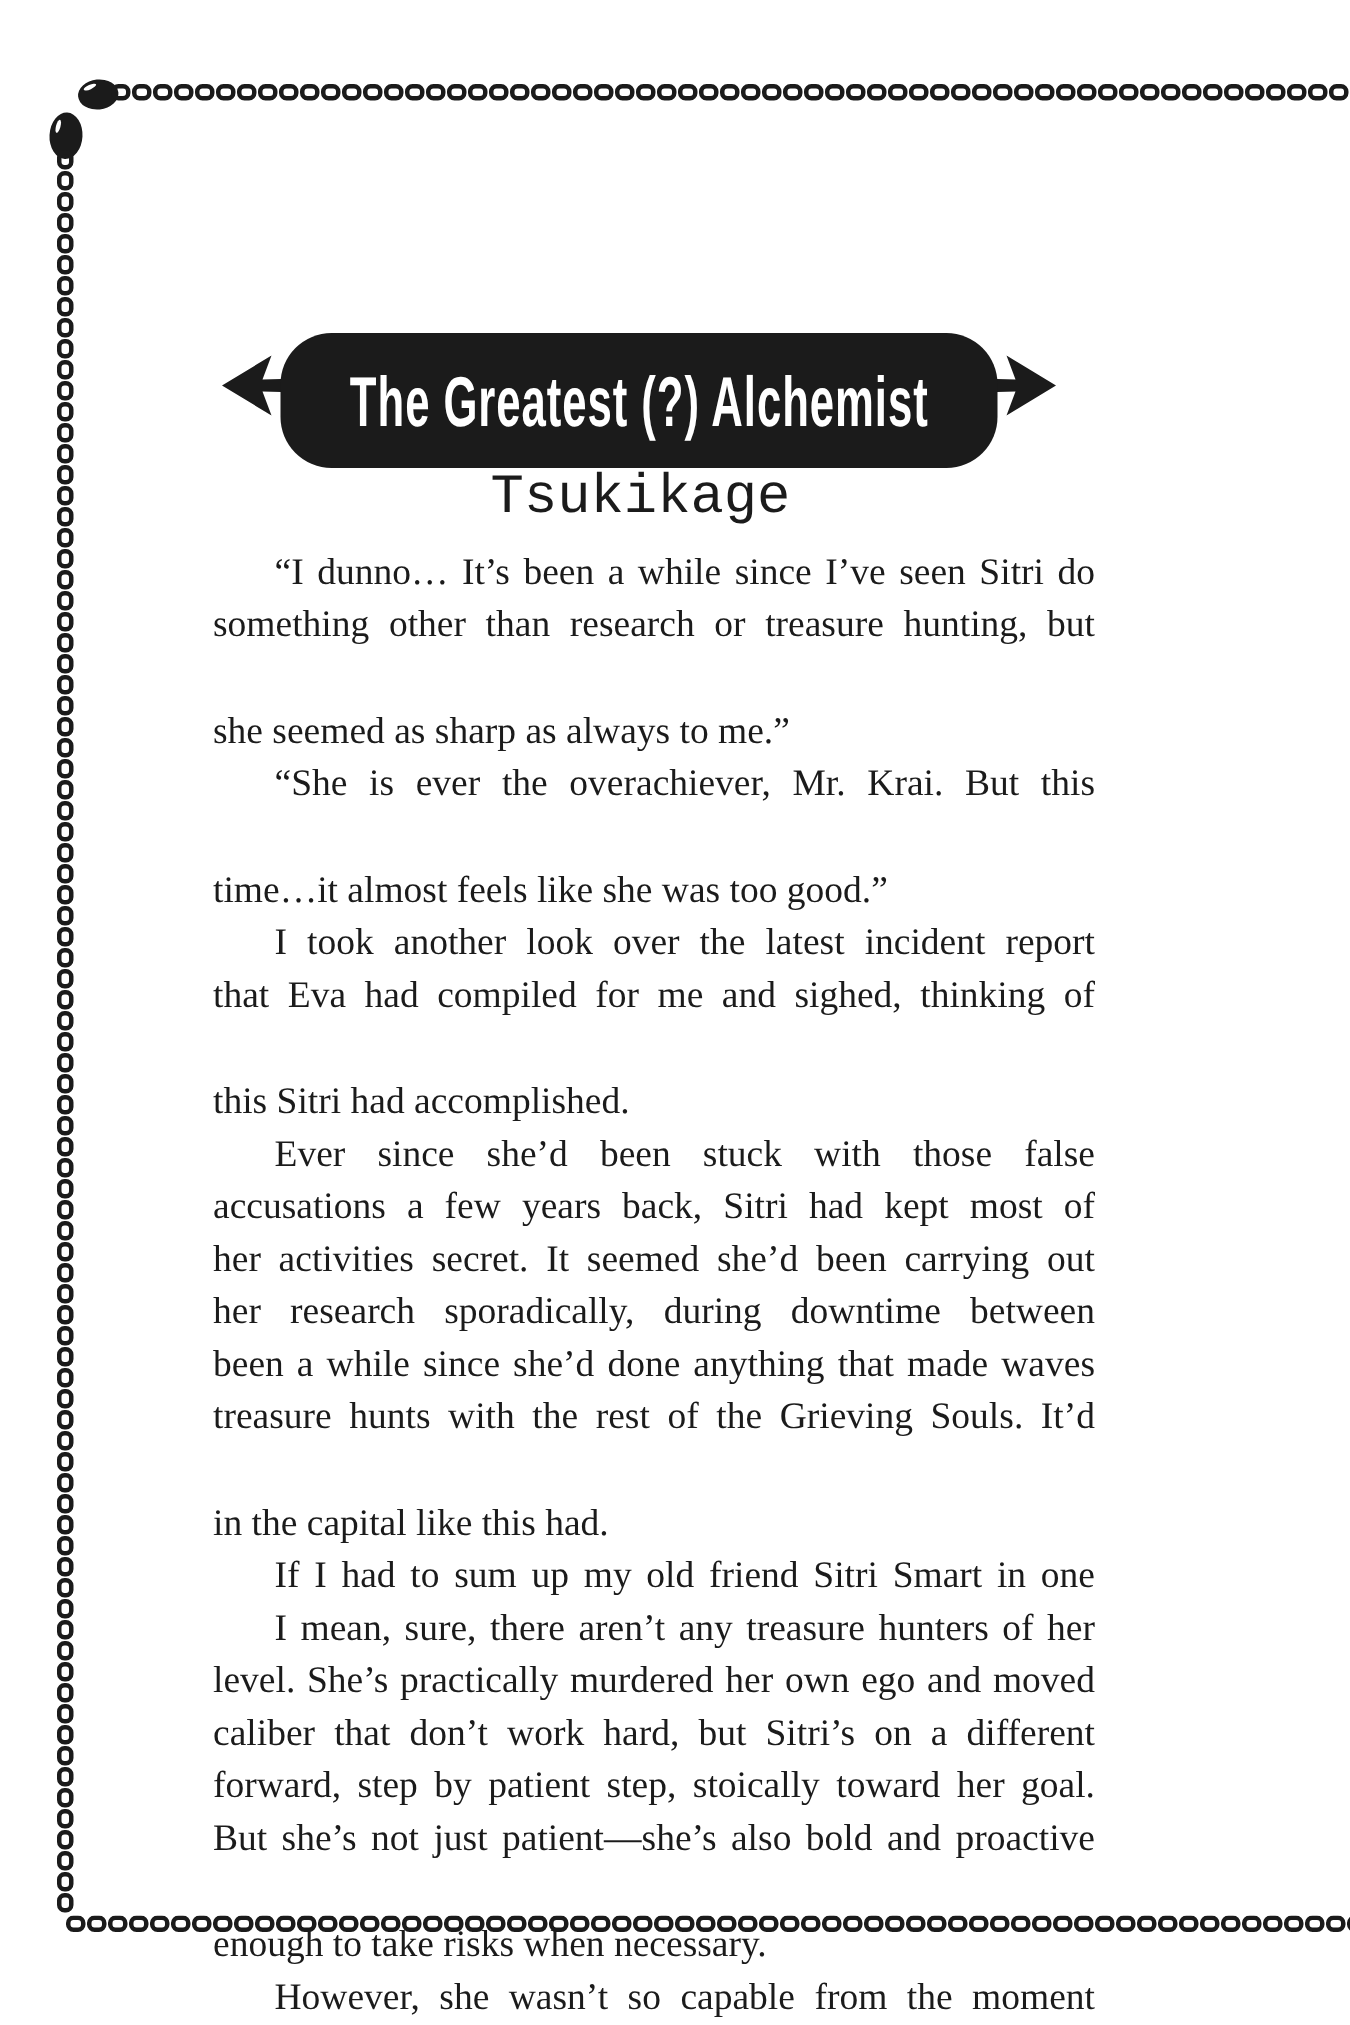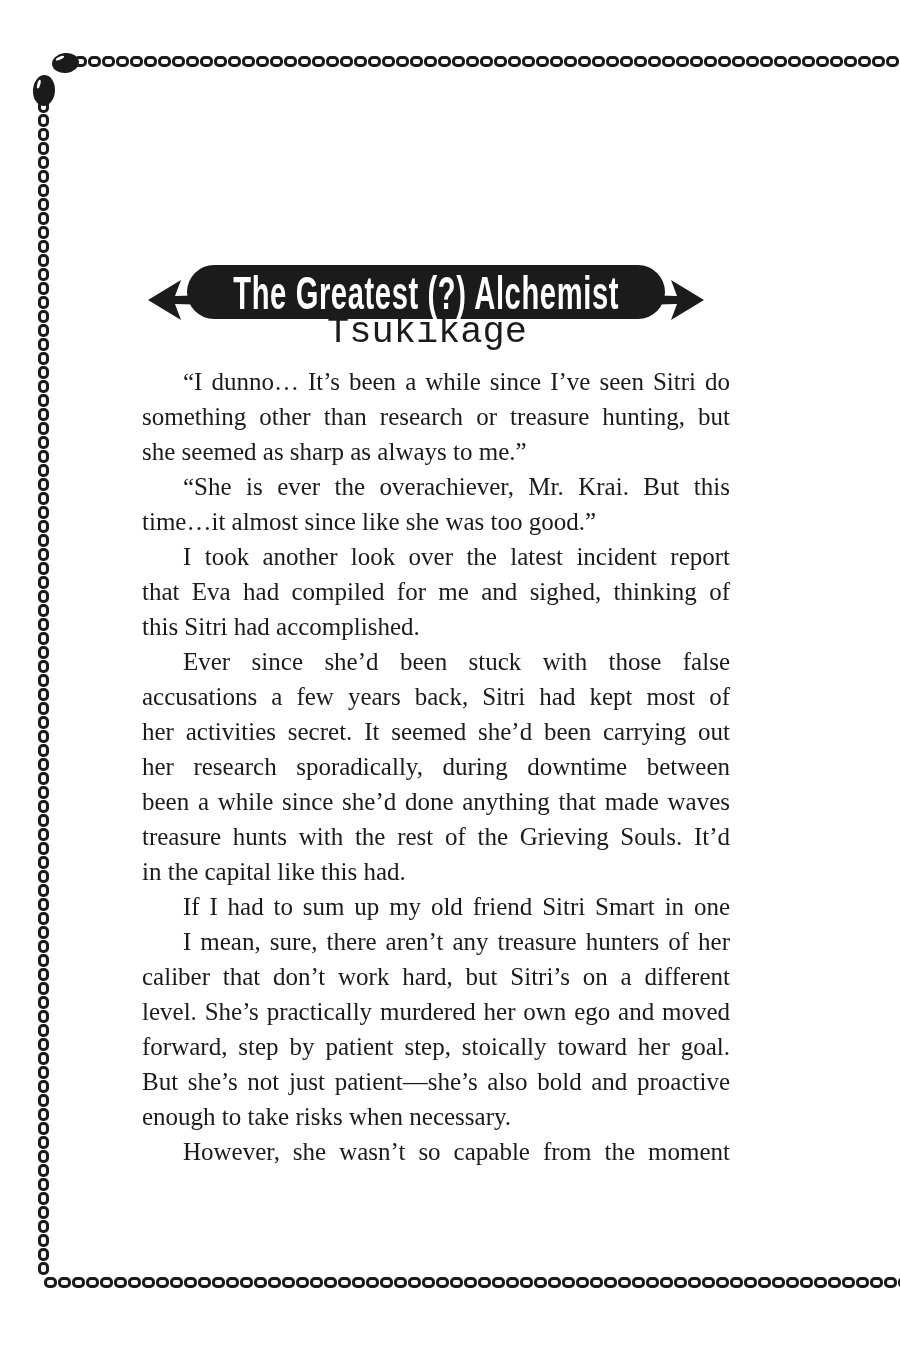--- a/index.html
+++ b/index.html
@@ -28,21 +28,21 @@
   .bead { position: absolute; background: var(--ink); border-radius: 50%; }
   .bead-top  { left: 52px; top: 53px; width: 27px; height: 20px; transform: rotate(-6deg); }
   .bead-left { left: 33px; top: 75px; width: 22px; height: 31px; transform: rotate(3deg); }
   .bead::after {
     content: ""; position: absolute; background: #ffffff; border-radius: 50%;
   }
   .bead-top::after  { left: 4px; top: 3px; width: 9px; height: 3px; transform: rotate(-18deg); }
   .bead-left::after { left: 4px; top: 5px; width: 3px; height: 9px; transform: rotate(12deg); }
 
   
-  .banner { position: absolute; left: 148px; top: 222px; width: 556px; height: 54px; margin-top: 43px; }
+  .banner { position: absolute; left: 148px; top: 222px; width: 556px; height: 90px; }
   .banner-plate {
     position: absolute; left: 39px; right: 39px; top: 0; bottom: 0;
     background: var(--ink); border-radius: 34px;
     display: flex; align-items: center; justify-content: center;
   }
   .banner-title {
     display: inline-block;
     font-family: "Liberation Sans", sans-serif;
     font-weight: bold;
     font-size: 47px;
@@ -65,21 +65,21 @@
     font-family: Liberation Mono, monospace;
   }
 
   
   .bodytext { position: absolute; left: 142px; top: 364px; width: 588px; }
   .bl {
     font-size: 25px; line-height: 35px;
     text-align: justify; text-align-last: justify;
     color: var(--ink);
   }
-  .bl.lastline { text-align-last: left; }
+  .bl.lastline { text-align-last: left; margin-top: 36px; }
   .bl.firstline { padding-left: 41px; }
   .bl i { font-style: italic; }
 </style>
 </head>
 <body>
 
 <div class="page">
 
   <div class="bead bead-top"></div>
   <div class="bead bead-left"></div>
@@ -307,34 +307,34 @@
     </div>
   </div>
 
   <div class="subtitle">Tsukikage</div>
 
   <div class="bodytext">
       <div class="bl firstline"><span>“I dunno… It’s been a while since I’ve seen Sitri do</span></div>
       <div class="bl"><span>something other than research or treasure hunting, but</span></div>
       <div class="bl lastline"><span>she seemed as sharp as always to me.”</span></div>
       <div class="bl firstline"><span>“She is ever the overachiever, Mr. Krai. But this</span></div>
-      <div class="bl lastline"><span>time…it almost since like she was too good.”</span></div>
+      <div class="bl lastline"><span>time…it almost feels like she was too good.”</span></div>
       <div class="bl firstline"><span>I took another look over the latest incident report</span></div>
       <div class="bl"><span>that Eva had compiled for me and sighed, thinking of</span></div>
       <div class="bl lastline"><span>this Sitri had accomplished.</span></div>
       <div class="bl firstline"><span>Ever since she’d been stuck with those false</span></div>
       <div class="bl"><span>accusations a few years back, Sitri had kept most of</span></div>
       <div class="bl"><span>her activities secret. It seemed she’d been carrying out</span></div>
       <div class="bl"><span>her research sporadically, during downtime between</span></div>
       <div class="bl"><span>been a while since she’d done anything that made waves</span></div>
       <div class="bl"><span>treasure hunts with the rest of the Grieving Souls. It’d</span></div>
       <div class="bl lastline"><span>in the capital like this had.</span></div>
       <div class="bl firstline"><span>If I had to sum up my old friend Sitri Smart in one</span></div>
       <div class="bl firstline"><span>I mean, sure, there aren’t any treasure hunters of her</span></div>
+      <div class="bl"><span>level. She’s practically murdered her own ego and moved</span></div>
       <div class="bl"><span>caliber that don’t work hard, but Sitri’s on a different</span></div>
-      <div class="bl"><span>level. She’s practically murdered her own ego and moved</span></div>
       <div class="bl"><span>forward, step by patient step, stoically toward her goal.</span></div>
       <div class="bl"><span>But she’s not just patient—she’s also bold and proactive</span></div>
       <div class="bl lastline"><span>enough to take risks when necessary.</span></div>
       <div class="bl firstline"><span>However, she wasn’t so capable from the moment</span></div>
     </div>
 
 </div>
 
 </body></html>

